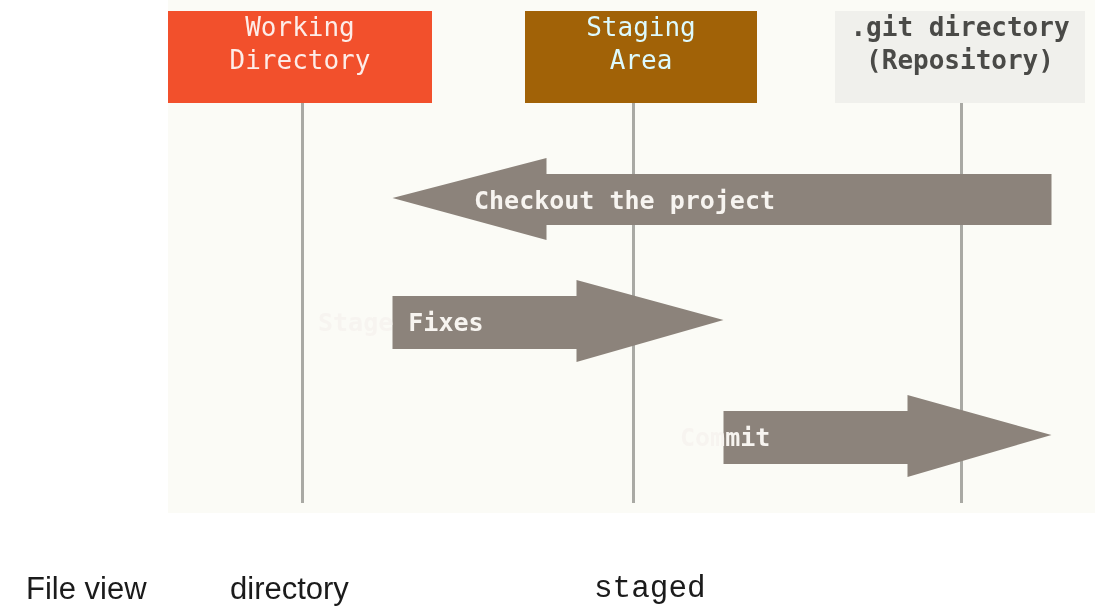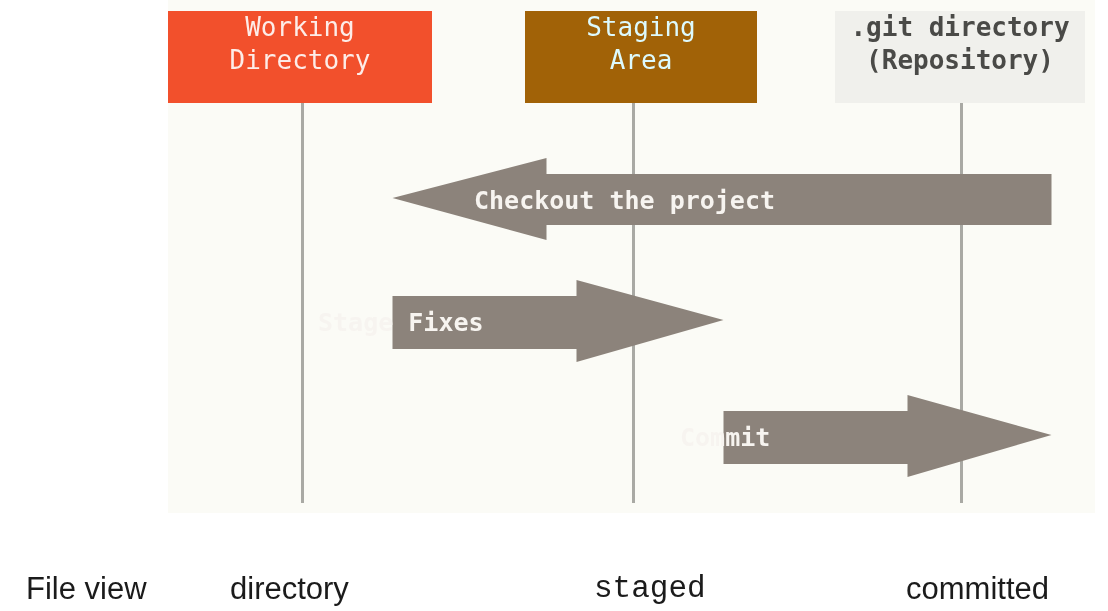--- a/index.html
+++ b/index.html
@@ -171,16 +171,15 @@
 
   <div class="area-box box-repo">
     <span class="box-label">.git directory
 (Repository)</span>
   </div>
 
   <div class="caption-row">
     <div class="caption caption-fileview">File view</div>
     <div class="caption caption-modified">directory</div>
     <div class="caption caption-staged">staged</div>
-    <div class="caption caption-committed">committed</div>
   </div>
 
 </div>
 
 </body></html>

